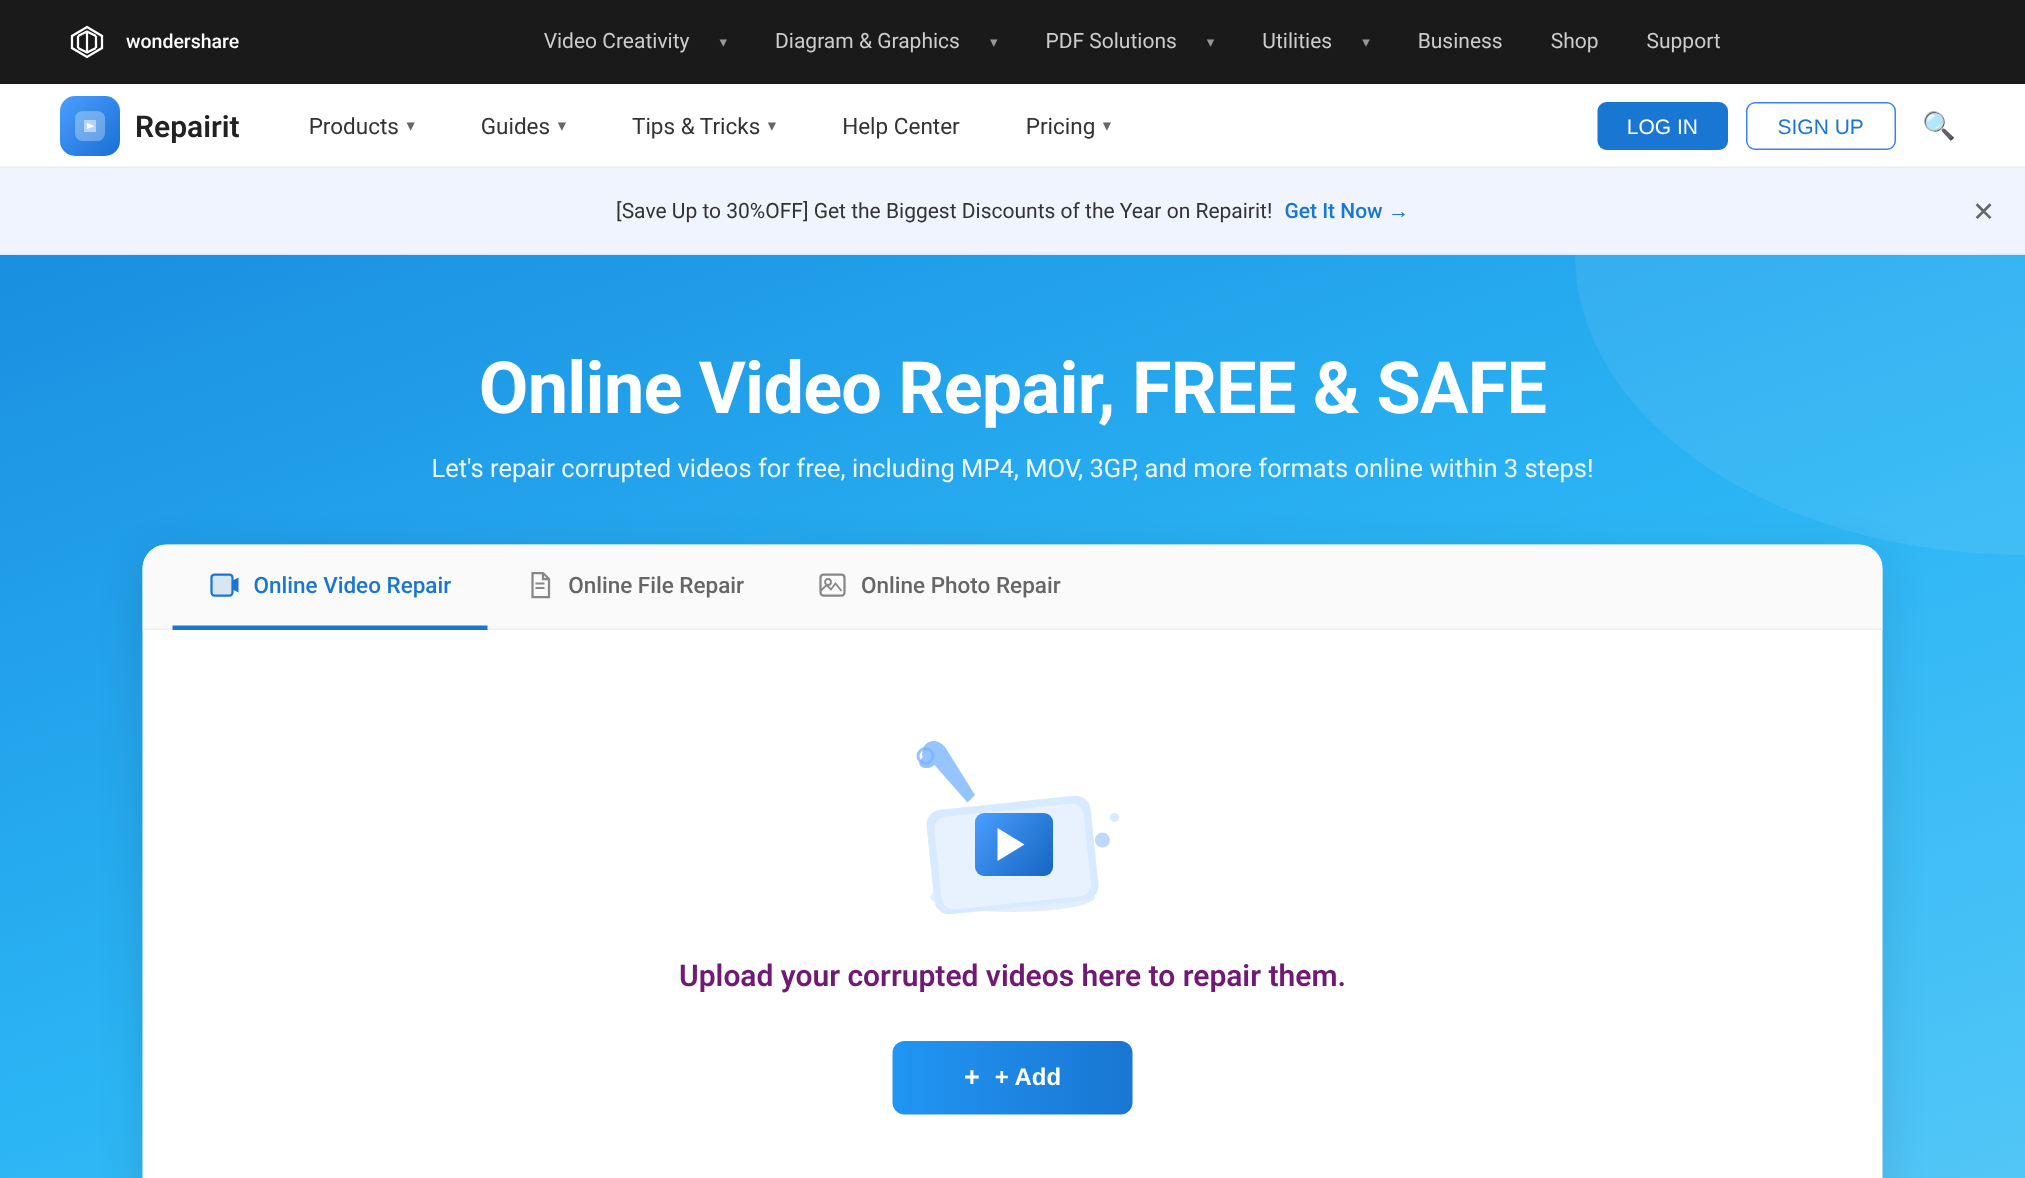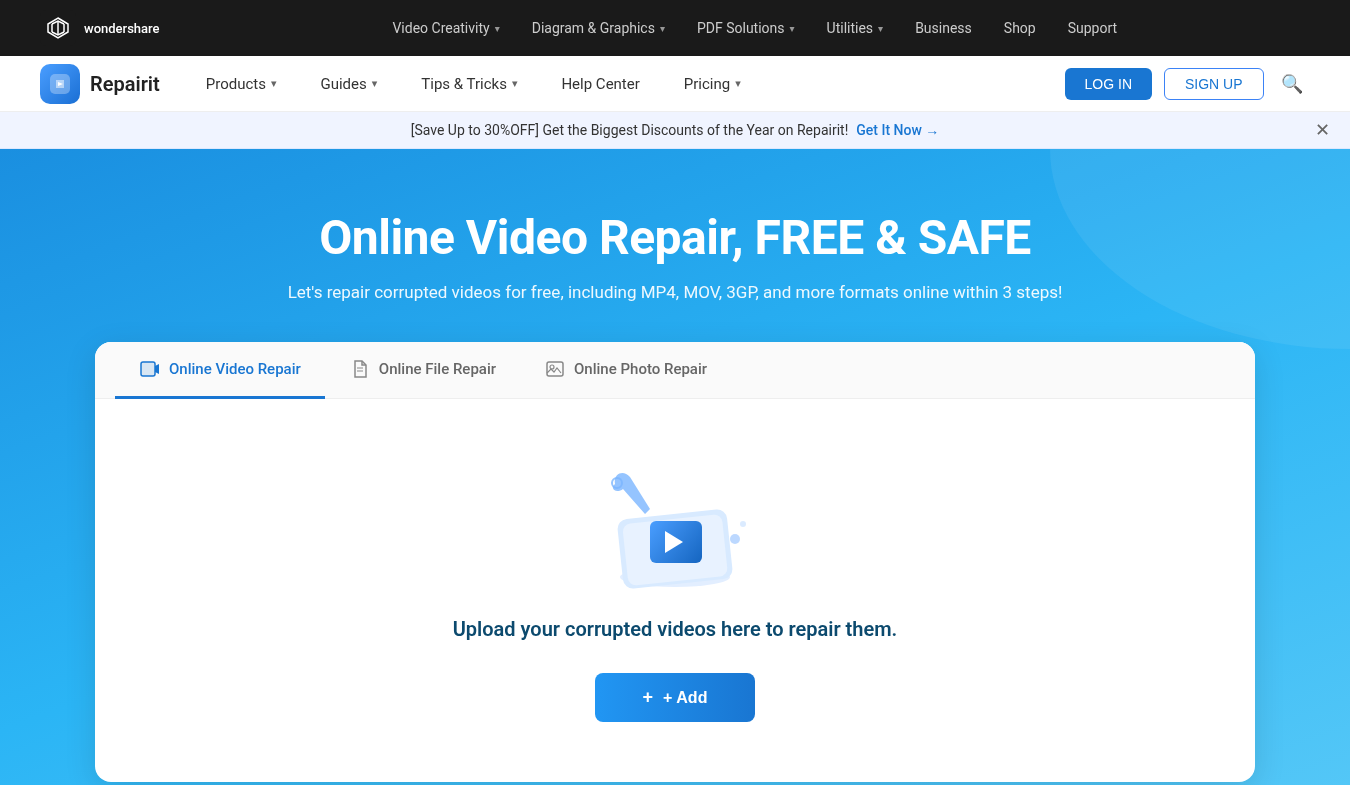--- a/index.html
+++ b/index.html
@@ -36,21 +36,21 @@
       flex: 1;
       justify-content: center;
     }
     .top-nav-item {
       color: #ccc;
       font-size: 14px;
       padding: 3px 16px;
       height: 56px;
       display: flex;
       align-items: center;
-      gap: 5px;
+      gap: 20px;
       cursor: pointer;
       white-space: nowrap;
     }
     .top-nav-item .chevron {
       font-size: 10px;
       opacity: 0.7;
     }
 
     
     .second-nav {
@@ -129,21 +129,21 @@
     .search-icon {
       font-size: 18px;
       color: #555;
       cursor: pointer;
       padding: 6px;
     }
 
     
     .banner {
       background: #f0f4ff;
-      padding: 10px 40px;
+      padding: 20px 40px;
       display: flex;
       align-items: center;
       justify-content: center;
       gap: 8px;
       position: relative;
       border-bottom: 1px solid #dde8ff;
     }
     .banner-text {
       font-size: 14px;
       color: #333;
@@ -255,21 +255,21 @@
     .video-illustration {
       width: 160px;
       height: 130px;
       position: relative;
       margin-bottom: 28px;
     }
 
     .upload-text {
       font-size: 20px;
       font-weight: 600;
-      color: #0c4a6e;
+      color: #701a75;
       margin-bottom: 32px;
       text-align: center;
     }
     .btn-add {
       background: linear-gradient(90deg, #2196f3, #1976d2);
       color: white;
       border: none;
       padding: 14px 48px;
       border-radius: 8px;
       font-size: 16px;

